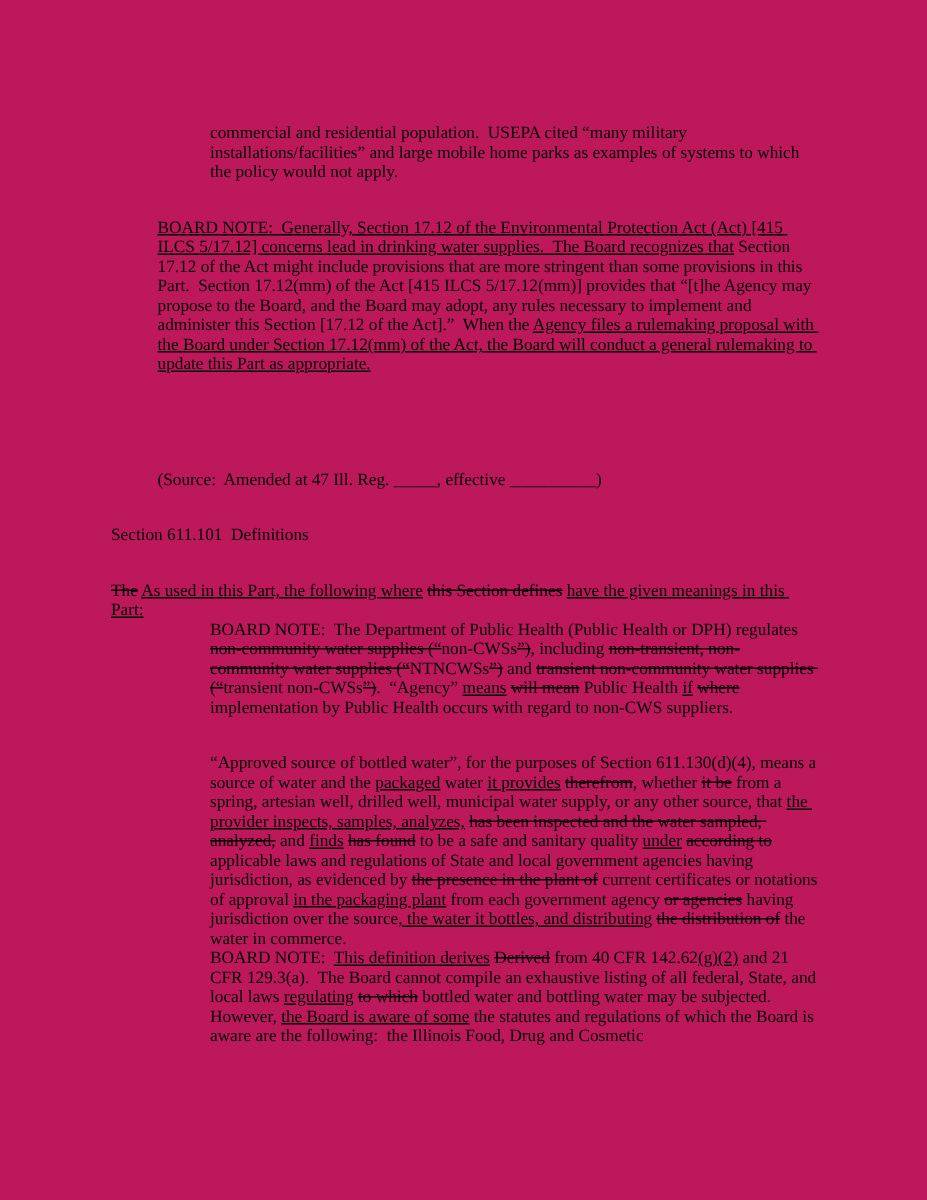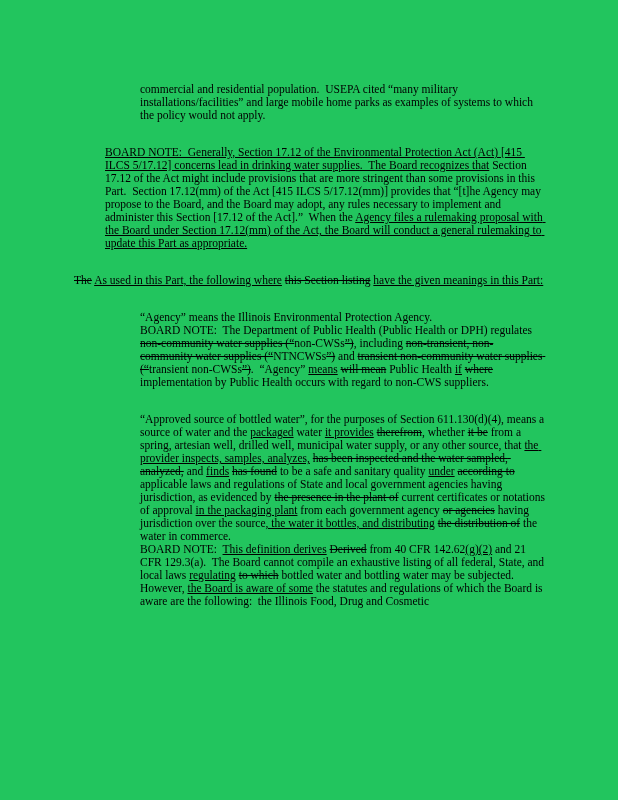--- a/index.html
+++ b/index.html
@@ -1,20 +1,20 @@
 <!DOCTYPE html>
 <html><head>
 <meta charset="utf-8">
 <style>
   html,body{margin:0;padding:0;background:#ffffff;}
   .page{
     width:618px;
     height:800px;
     box-sizing:border-box;
-    background:#22c55e;
+    background:#be185d;
     color:#000000;
     padding:83px 73px 30px 74px;
     font-family:"Liberation Serif", serif;
     font-size:11.5px;
     line-height:13px;
     overflow:hidden;
   }
   .para{
     margin:13px 0 0 0;
     white-space:pre-wrap;
@@ -30,19 +30,20 @@
   .run-u{text-decoration:underline;}
   .run-s{text-decoration:line-through;}
 </style>
 </head>
 <body>
 
 <div class="page">
   <div id="doc">
       <p class="para ind2 gap-none"><span class="run-p">commercial and residential population.  USEPA cited “many military installations/facilities” and large mobile home parks as examples of systems to which the policy would not apply.</span></p>
       <p class="para ind1 gap-normal"><span class="run-u">BOARD NOTE:  Generally, Section 17.12 of the Environmental Protection Act (Act) [415 ILCS 5/17.12] concerns lead in drinking water supplies.  The Board recognizes that</span><span class="run-p"> Section 17.12 of the Act might include provisions that are more stringent than some provisions in this Part.  Section 17.12(mm) of the Act [415 ILCS 5/17.12(mm)] provides that “[t]he Agency may propose to the Board, and the Board may adopt, any rules necessary to implement and administer this Section [17.12 of the Act].”  When the </span><span class="run-u">Agency files a rulemaking proposal with the Board under Section 17.12(mm) of the Act, the Board will conduct a general rulemaking to update this Part as appropriate.</span></p>
-      <p class="para ind0 gap-normal"><span class="run-s">The</span><span class="run-p"> </span><span class="run-u">As used in this Part, the following where</span><span class="run-p"> </span><span class="run-s">this Section listing</span><span class="run-p"> </span><span class="run-u">have the given meanings in this Part:</span></p>
-      <p class="para ind2 gap-normal"><span class="run-p">“Agency” means the Illinois Environmental Protection Agency.</span></p>
+      <p class="para ind1 gap-large"><span class="run-p">(Source:  Amended at 47 Ill. Reg. _____, effective __________)</span></p>
+      <p class="para ind0 gap-normal"><span class="run-p">Section 611.101  Definitions</span></p>
+      <p class="para ind0 gap-normal"><span class="run-s">The</span><span class="run-p"> </span><span class="run-u">As used in this Part, the following where</span><span class="run-p"> </span><span class="run-s">this Section defines</span><span class="run-p"> </span><span class="run-u">have the given meanings in this Part:</span></p>
       <p class="para ind2 gap-none"><span class="run-p">BOARD NOTE:  The Department of Public Health (Public Health or DPH) regulates </span><span class="run-s">non-community water supplies (“</span><span class="run-p">non-CWSs</span><span class="run-s">”)</span><span class="run-p">, including </span><span class="run-s">non-transient, non-community water supplies (“</span><span class="run-p">NTNCWSs</span><span class="run-s">”)</span><span class="run-p"> and </span><span class="run-s">transient non-community water supplies (“</span><span class="run-p">transient non-CWSs</span><span class="run-s">”)</span><span class="run-p">.  “Agency” </span><span class="run-u">means</span><span class="run-p"> </span><span class="run-s">will mean</span><span class="run-p"> Public Health </span><span class="run-u">if</span><span class="run-p"> </span><span class="run-s">where</span><span class="run-p"> implementation by Public Health occurs with regard to non-CWS suppliers.</span></p>
       <p class="para ind2 gap-normal"><span class="run-p">“Approved source of bottled water”, for the purposes of Section 611.130(d)(4), means a source of water and the </span><span class="run-u">packaged</span><span class="run-p"> water </span><span class="run-u">it provides</span><span class="run-p"> </span><span class="run-s">therefrom</span><span class="run-p">, whether </span><span class="run-s">it be</span><span class="run-p"> from a spring, artesian well, drilled well, municipal water supply, or any other source, that </span><span class="run-u">the provider inspects, samples, analyzes,</span><span class="run-p"> </span><span class="run-s">has been inspected and the water sampled, analyzed,</span><span class="run-p"> and </span><span class="run-u">finds</span><span class="run-p"> </span><span class="run-s">has found</span><span class="run-p"> to be a safe and sanitary quality </span><span class="run-u">under</span><span class="run-p"> </span><span class="run-s">according to</span><span class="run-p"> applicable laws and regulations of State and local government agencies having jurisdiction, as evidenced by </span><span class="run-s">the presence in the plant of</span><span class="run-p"> current certificates or notations of approval </span><span class="run-u">in the packaging plant</span><span class="run-p"> from each government agency </span><span class="run-s">or agencies</span><span class="run-p"> having jurisdiction over the source</span><span class="run-u">, the water it bottles, and distributing</span><span class="run-p"> </span><span class="run-s">the distribution of</span><span class="run-p"> the water in commerce.</span></p>
       <p class="para ind2 gap-none"><span class="run-p">BOARD NOTE:  </span><span class="run-u">This definition derives</span><span class="run-p"> </span><span class="run-s">Derived</span><span class="run-p"> from 40 CFR 142.62</span><span class="run-u">(g)(2)</span><span class="run-p"> and 21 CFR 129.3(a).  The Board cannot compile an exhaustive listing of all federal, State, and local laws </span><span class="run-u">regulating</span><span class="run-p"> </span><span class="run-s">to which</span><span class="run-p"> bottled water and bottling water may be subjected.  However, </span><span class="run-u">the Board is aware of some</span><span class="run-p"> the statutes and regulations of which the Board is aware are the following:  the Illinois Food, Drug and Cosmetic</span></p>
     </div>
 </div>
 
 </body></html>

